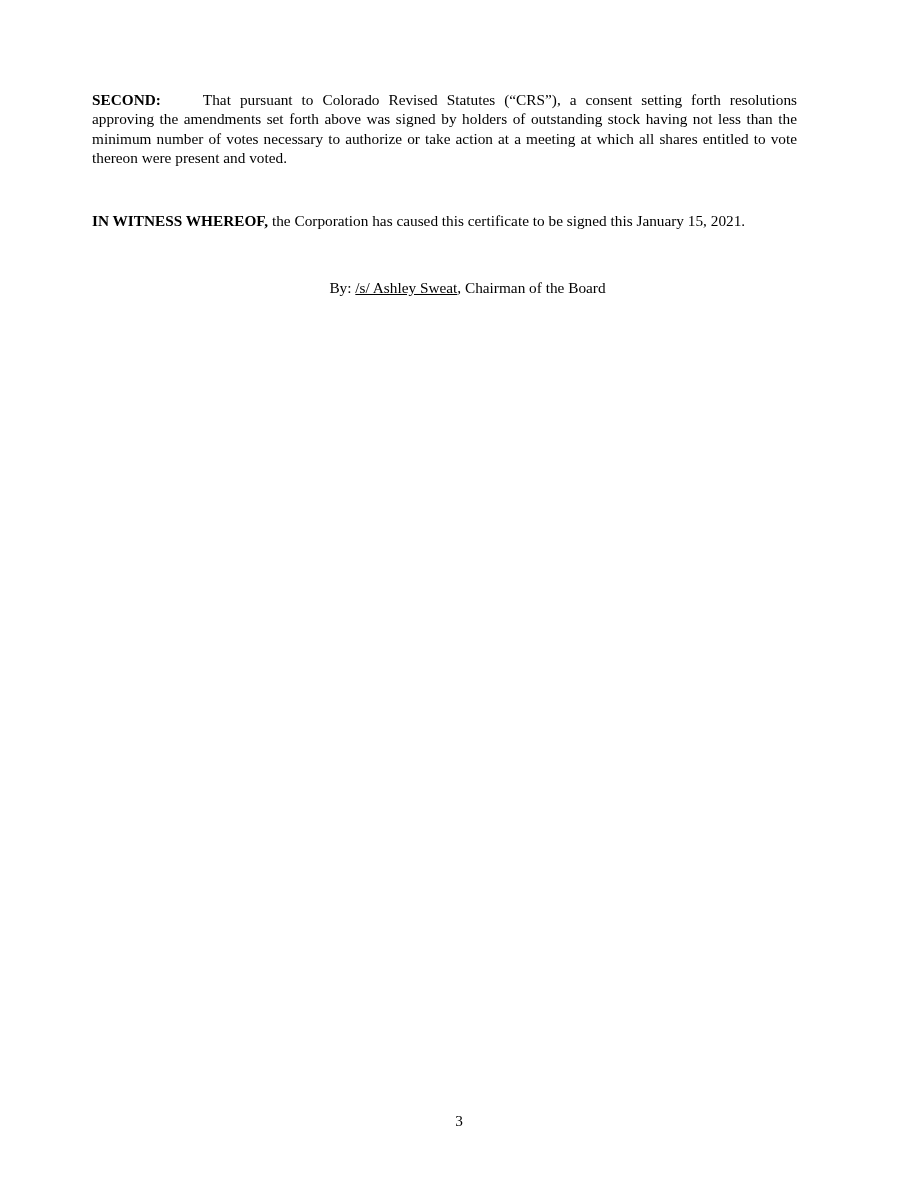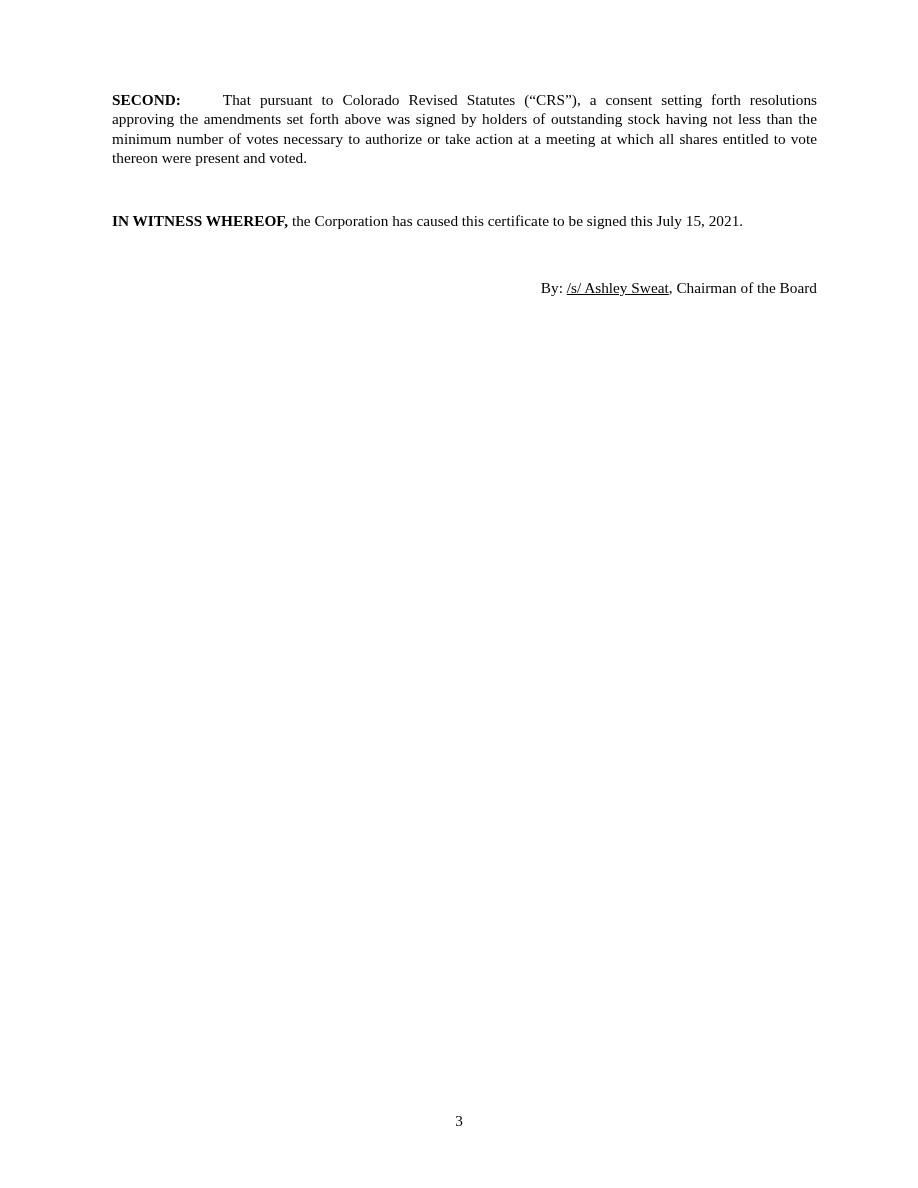--- a/index.html
+++ b/index.html
@@ -11,21 +11,21 @@
     position: relative;
     width: 918px;
     height: 1188px;
     background: #ffffff;
     font-family: "Liberation Serif", "DejaVu Serif", serif;
     color: #000000;
     overflow: hidden;
   }
   .content {
     position: absolute;
-    left: 112px;
+    left: 92px;
     top: 90px;
     width: 705px;
   }
   .para {
     font-size: 15.3px;
     line-height: 1.27;
     text-align: justify;
     margin: 0 0 15px 0;
     hyphens: none;
   }
@@ -43,21 +43,21 @@
     display: inline-block;
     width: 8px;
   }
   .spacer-14 { height: 14px; }
   .spacer-22 { height: 24px; }
   .signature-line {
     font-size: 15.3px;
     line-height: 1.27;
     margin: 0;
     padding-left: 46px;
-    text-align: right;
+    text-align: center;
   }
   .sig-underline {
     text-decoration: underline;
   }
   .footer {
     position: absolute;
     left: 0;
     top: 1112px;
     width: 918px;
     text-align: center;
@@ -75,21 +75,21 @@
       <span class="lead">SECOND:</span><span class="gap-wide"></span><span>That pursuant to Colorado Revised Statutes (“CRS”), a consent setting forth resolutions approving the amendments set forth above was signed by holders of outstanding stock having not less than the minimum number of votes necessary to authorize or take action at a meeting at which all shares entitled to vote thereon were present and voted.</span>
     </p>
 
     <div class="spacer-14"></div>
 
 
     <div class="spacer-14"></div>
 
     <p class="para last-block">
       <span class="lead">IN WITNESS WHEREOF,</span>
-      <span>the Corporation has caused this certificate to be signed this July 15, 2021.</span>
+      <span>the Corporation has caused this certificate to be signed this January 15, 2021.</span>
     </p>
 
     <div class="spacer-22"></div>
     <div class="spacer-22"></div>
 
     <p class="signature-line">
       <span>By:</span>
       <span class="sig-underline">/s/ Ashley Sweat</span><span>, Chairman of the Board</span>
     </p>
 

